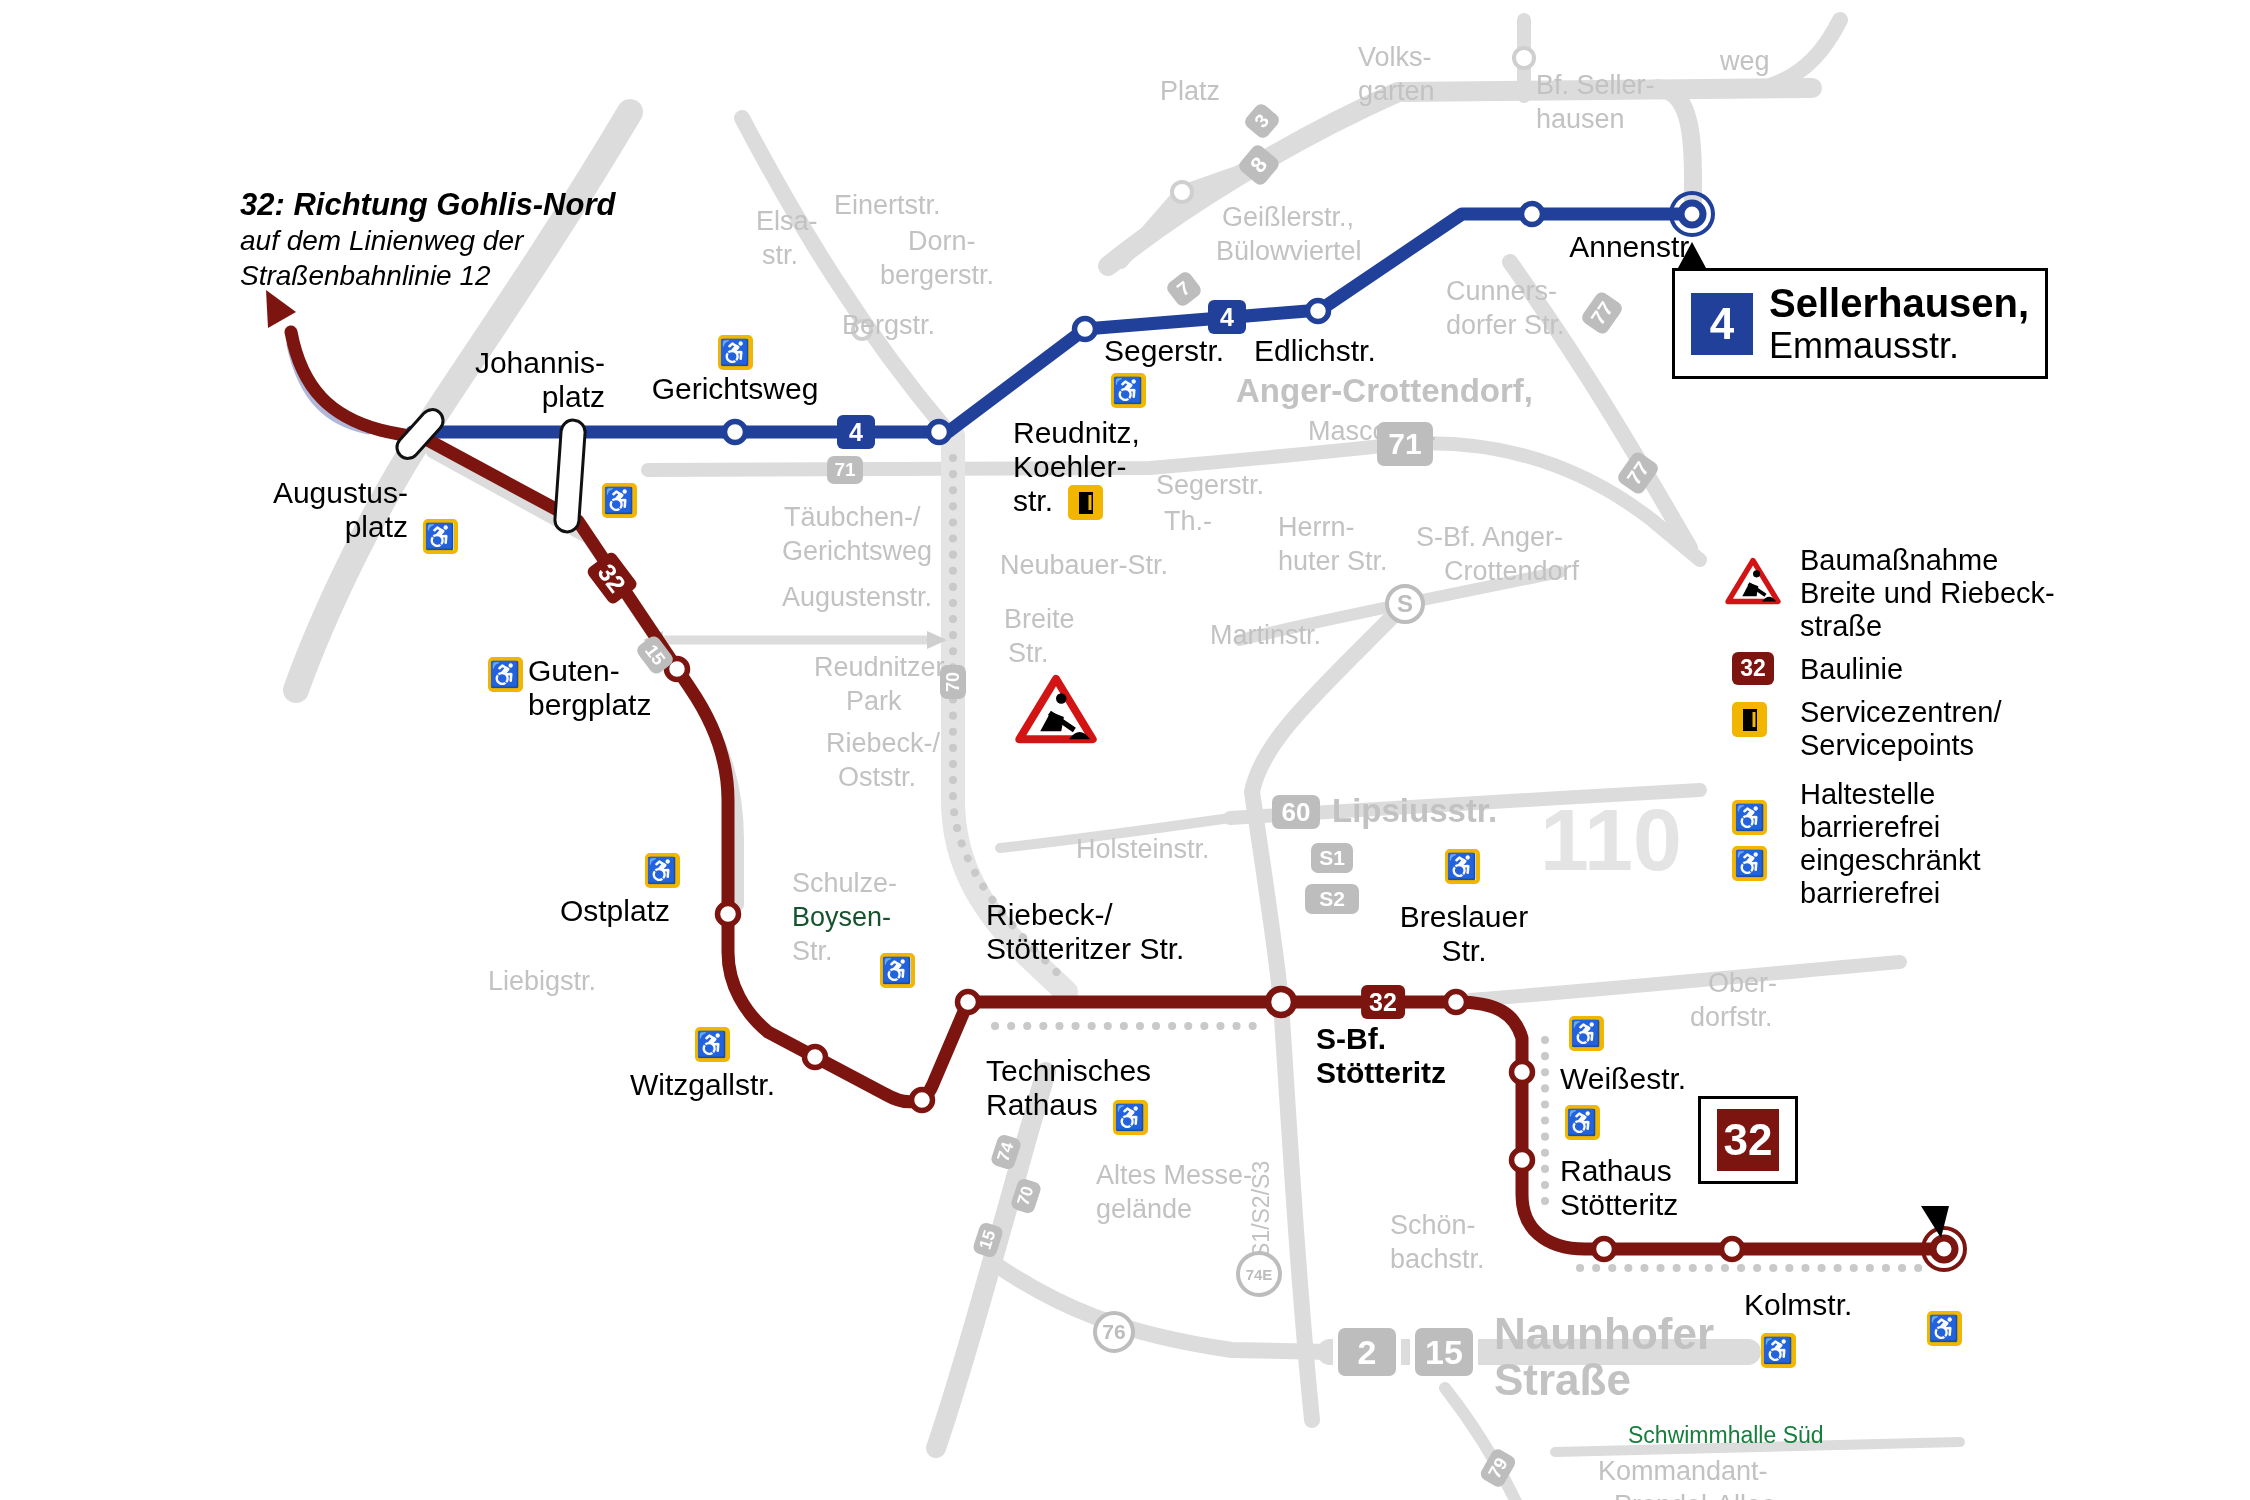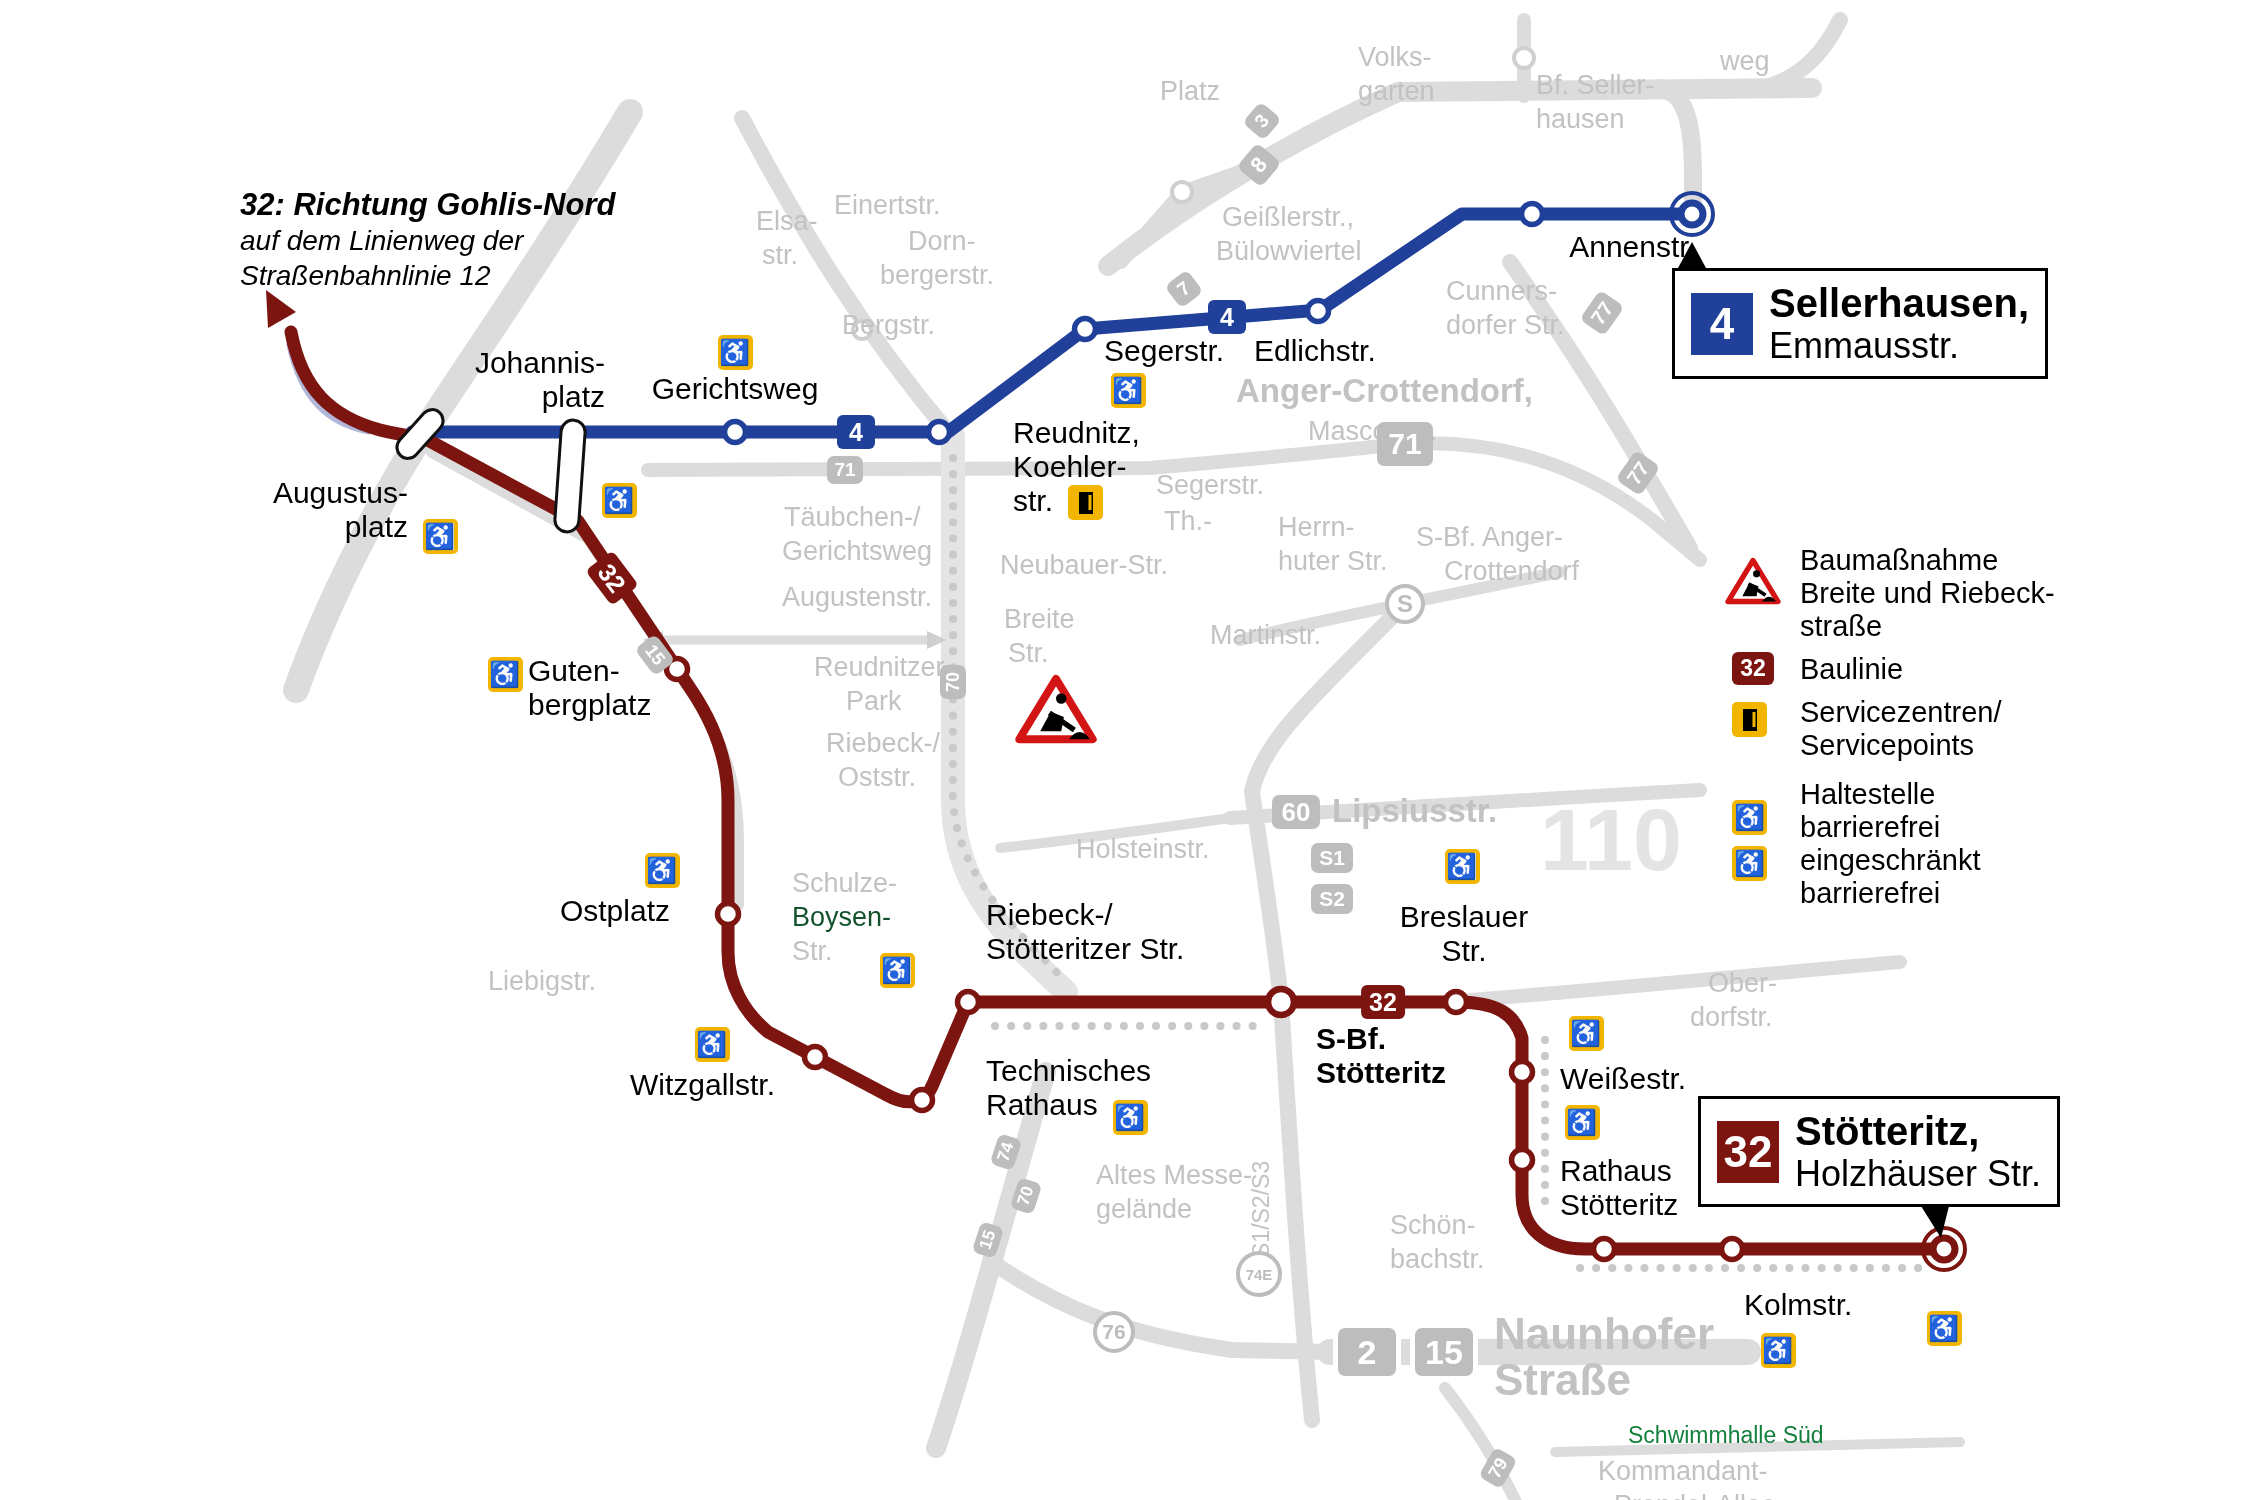--- a/index.html
+++ b/index.html
@@ -143,24 +143,20 @@
   <div class="term-box" style="left:1672px;top:268px">
     <div class="term-num" id="tnum4" style="background: rgb(32, 64, 154);">4</div>
     <div>
       <div class="term-name-bold">Sellerhausen,</div>
       <div class="term-name-reg">Emmausstr.</div>
     </div>
   </div>
 
   <div class="term-box" style="left:1698px;top:1096px">
     <div class="term-num" id="tnum32" style="background: rgb(124, 21, 15);">32</div>
-    <div>
-      <div class="term-name-bold">Stötteritz,</div>
-      <div class="term-name-reg">Holzhäuser Str.</div>
-    </div>
   </div>
 
   <div class="legend">
     <svg style="left:0;top:16px" width="58" height="50">
         <use href="#warnsym"></use>
       </svg>
     <div class="lbl leg" style="left:76px;top:4px">Baumaßnahme</div>
     <div class="lbl leg" style="left:76px;top:37px">Breite und Riebeck-</div>
     <div class="lbl leg" style="left:76px;top:70px">straße</div>
     <div class="leg-badge" style="left: 8px; top: 112px; background: rgb(124, 21, 15);">32</div>
@@ -288,21 +284,21 @@
     <div class="glabel" style="left: 1250px; top: 1258px; font-size: 23px; color: rgb(194, 194, 194); font-weight: normal; transform-origin: 0px 0px; transform: rotate(-90deg);">S1/S2/S3</div>
     <div class="gbadge" style="left: 1262px; top: 121px; width: 28px; height: 28px; font-size: 19px; --r: -50deg;">3</div>
     <div class="gbadge" style="left: 1259px; top: 165px; width: 32px; height: 32px; font-size: 22px; --r: -50deg;">8</div>
     <div class="gbadge" style="left: 1184px; top: 289px; width: 28px; height: 28px; font-size: 19px; --r: -38deg;">7</div>
     <div class="gbadge" style="left: 845px; top: 470px; width: 36px; height: 28px; font-size: 19px; --r: 0deg;">71</div>
     <div class="gbadge" style="left: 1405px; top: 444px; width: 56px; height: 44px; font-size: 30px; --r: 0deg;">71</div>
     <div class="gbadge" style="left: 1602px; top: 313px; width: 36px; height: 30px; font-size: 20px; --r: -55deg;">77</div>
     <div class="gbadge" style="left: 1638px; top: 473px; width: 36px; height: 30px; font-size: 20px; --r: -55deg;">77</div>
     <div class="gbadge" style="left: 1296px; top: 812px; width: 48px; height: 34px; font-size: 26px; --r: 0deg;">60</div>
     <div class="gbadge" style="left: 1332px; top: 858px; width: 42px; height: 30px; font-size: 21px; --r: 0deg;">S1</div>
-    <div class="gbadge" style="left: 1332px; top: 899px; width: 42px; height: 30px; font-size: 21px; --r: 0deg;">S2</div>
+    <div class="gbadge" style="left: 1332px; top: 899px; width: 54px; height: 30px; font-size: 21px; --r: 0deg;">S2</div>
     <div class="gbadge framed" style="left: 1367px; top: 1352px; width: 58px; height: 48px; font-size: 34px; --r: 0deg;">2</div>
     <div class="gbadge framed" style="left: 1444px; top: 1352px; width: 58px; height: 48px; font-size: 34px; --r: 0deg;">15</div>
     <div class="gbadge" style="left: 655px; top: 655px; width: 34px; height: 26px; font-size: 18px; --r: 53deg;">15</div>
     <div class="gbadge" style="left: 953px; top: 682px; width: 34px; height: 26px; font-size: 18px; --r: -90deg;">70</div>
     <div class="gbadge" style="left: 1006px; top: 1152px; width: 32px; height: 24px; font-size: 17px; --r: -72deg;">74</div>
     <div class="gbadge" style="left: 1026px; top: 1196px; width: 32px; height: 24px; font-size: 17px; --r: -72deg;">70</div>
     <div class="gbadge" style="left: 988px; top: 1240px; width: 32px; height: 24px; font-size: 17px; --r: -72deg;">15</div>
     <div class="gbadge" style="left: 1498px; top: 1468px; width: 34px; height: 26px; font-size: 18px; --r: -60deg;">79</div>
     <div class="gbadge circle" style="left: 1114px; top: 1332px; width: 42px; height: 42px; font-size: 21px; --r: 0deg;">76</div>
     <div class="gbadge circle" style="left: 1259px; top: 1274px; width: 46px; height: 46px; font-size: 15px; --r: 0deg;">74E</div>

